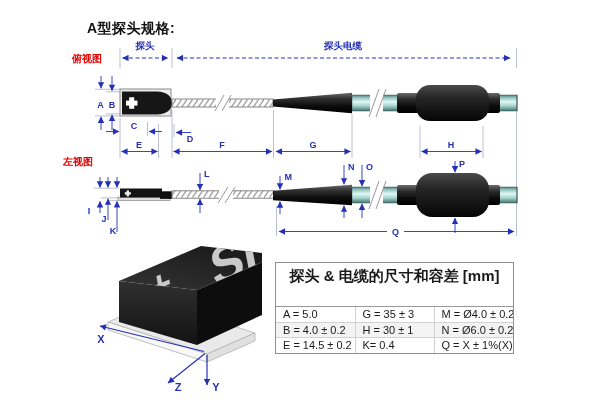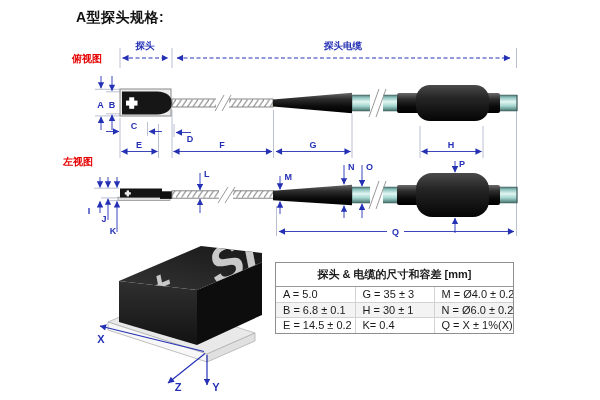--- a/index.html
+++ b/index.html
@@ -1,28 +1,28 @@
 <!DOCTYPE html>
 <html><head>
 <meta charset="utf-8">
 <style>
   html,body{margin:0;padding:0;background:#fff;}
   .stage{position:relative;width:600px;height:400px;background:#fff;overflow:hidden;
          font-family:"Liberation Sans",sans-serif;}
-  .page-title{position:absolute;left:75px;top:8px;margin:1px;font-size:14px;font-weight:bold;
+  .page-title{position:absolute;left:75px;top:8px;margin:12px;font-size:14px;font-weight:bold;
               color:#111;letter-spacing:.5px;}
   svg{position:absolute;left:0;top:0;}
   svg text{font-family:"Liberation Sans",sans-serif;}
   .dimtxt{fill:#2531b5;font-size:9px;font-weight:bold;}
   .cjk-blue{fill:#2531b5;font-size:9.5px;font-weight:bold;}
   .red-label{fill:#e60000;font-size:10px;font-weight:bold;}
   .axis-label{fill:#2531b5;font-size:11px;font-weight:bold;}
   .spec-table{position:absolute;left:275px;top:262px;width:237px;background:#fff;
               border:1px solid #8f8f8f;color:#1a1a1a;}
-  .tbl-title{font-size:11px;font-weight:bold;text-align:center;padding:4px 0 4px 0;
+  .tbl-title{font-size:15px;font-weight:bold;text-align:center;padding:4px 0 20px 0;
              border-bottom:1px solid #9a9a9a;}
   .spec-table table{border-collapse:collapse;width:100%;table-layout:fixed;}
   .spec-table td{font-size:11px;padding:1px 0 1px 7px;height:12.5px;
                  border-bottom:1px solid #d2d2d2;border-right:1px solid #d2d2d2;
                  white-space:nowrap;overflow:hidden;}
   .spec-table td:last-child{border-right:none;}
   .spec-table tr:nth-child(even){background:#f3f3f3;}
   .spec-table tr:last-child td{border-bottom:none;}
 </style>
 </head>
@@ -246,21 +246,21 @@
   <div class="spec-table">
     <div class="tbl-title">探头 &amp; 电缆的尺寸和容差 [mm]</div>
     <table>
       <tbody>
         <tr>
           <td>A = 5.0</td>
           <td>G = 35 ± 3</td>
           <td>M = Ø4.0 ± 0.2</td>
         </tr>
         <tr>
-          <td>B = 6.8 ± 0.1</td>
+          <td>B = 4.0 ± 0.2</td>
           <td>H = 30 ± 1</td>
           <td>N = Ø6.0 ± 0.2</td>
         </tr>
         <tr>
           <td>E = 14.5 ± 0.2</td>
           <td>K= 0.4</td>
           <td>Q = X ± 1%(X)</td>
         </tr>
       </tbody>
     </table>

